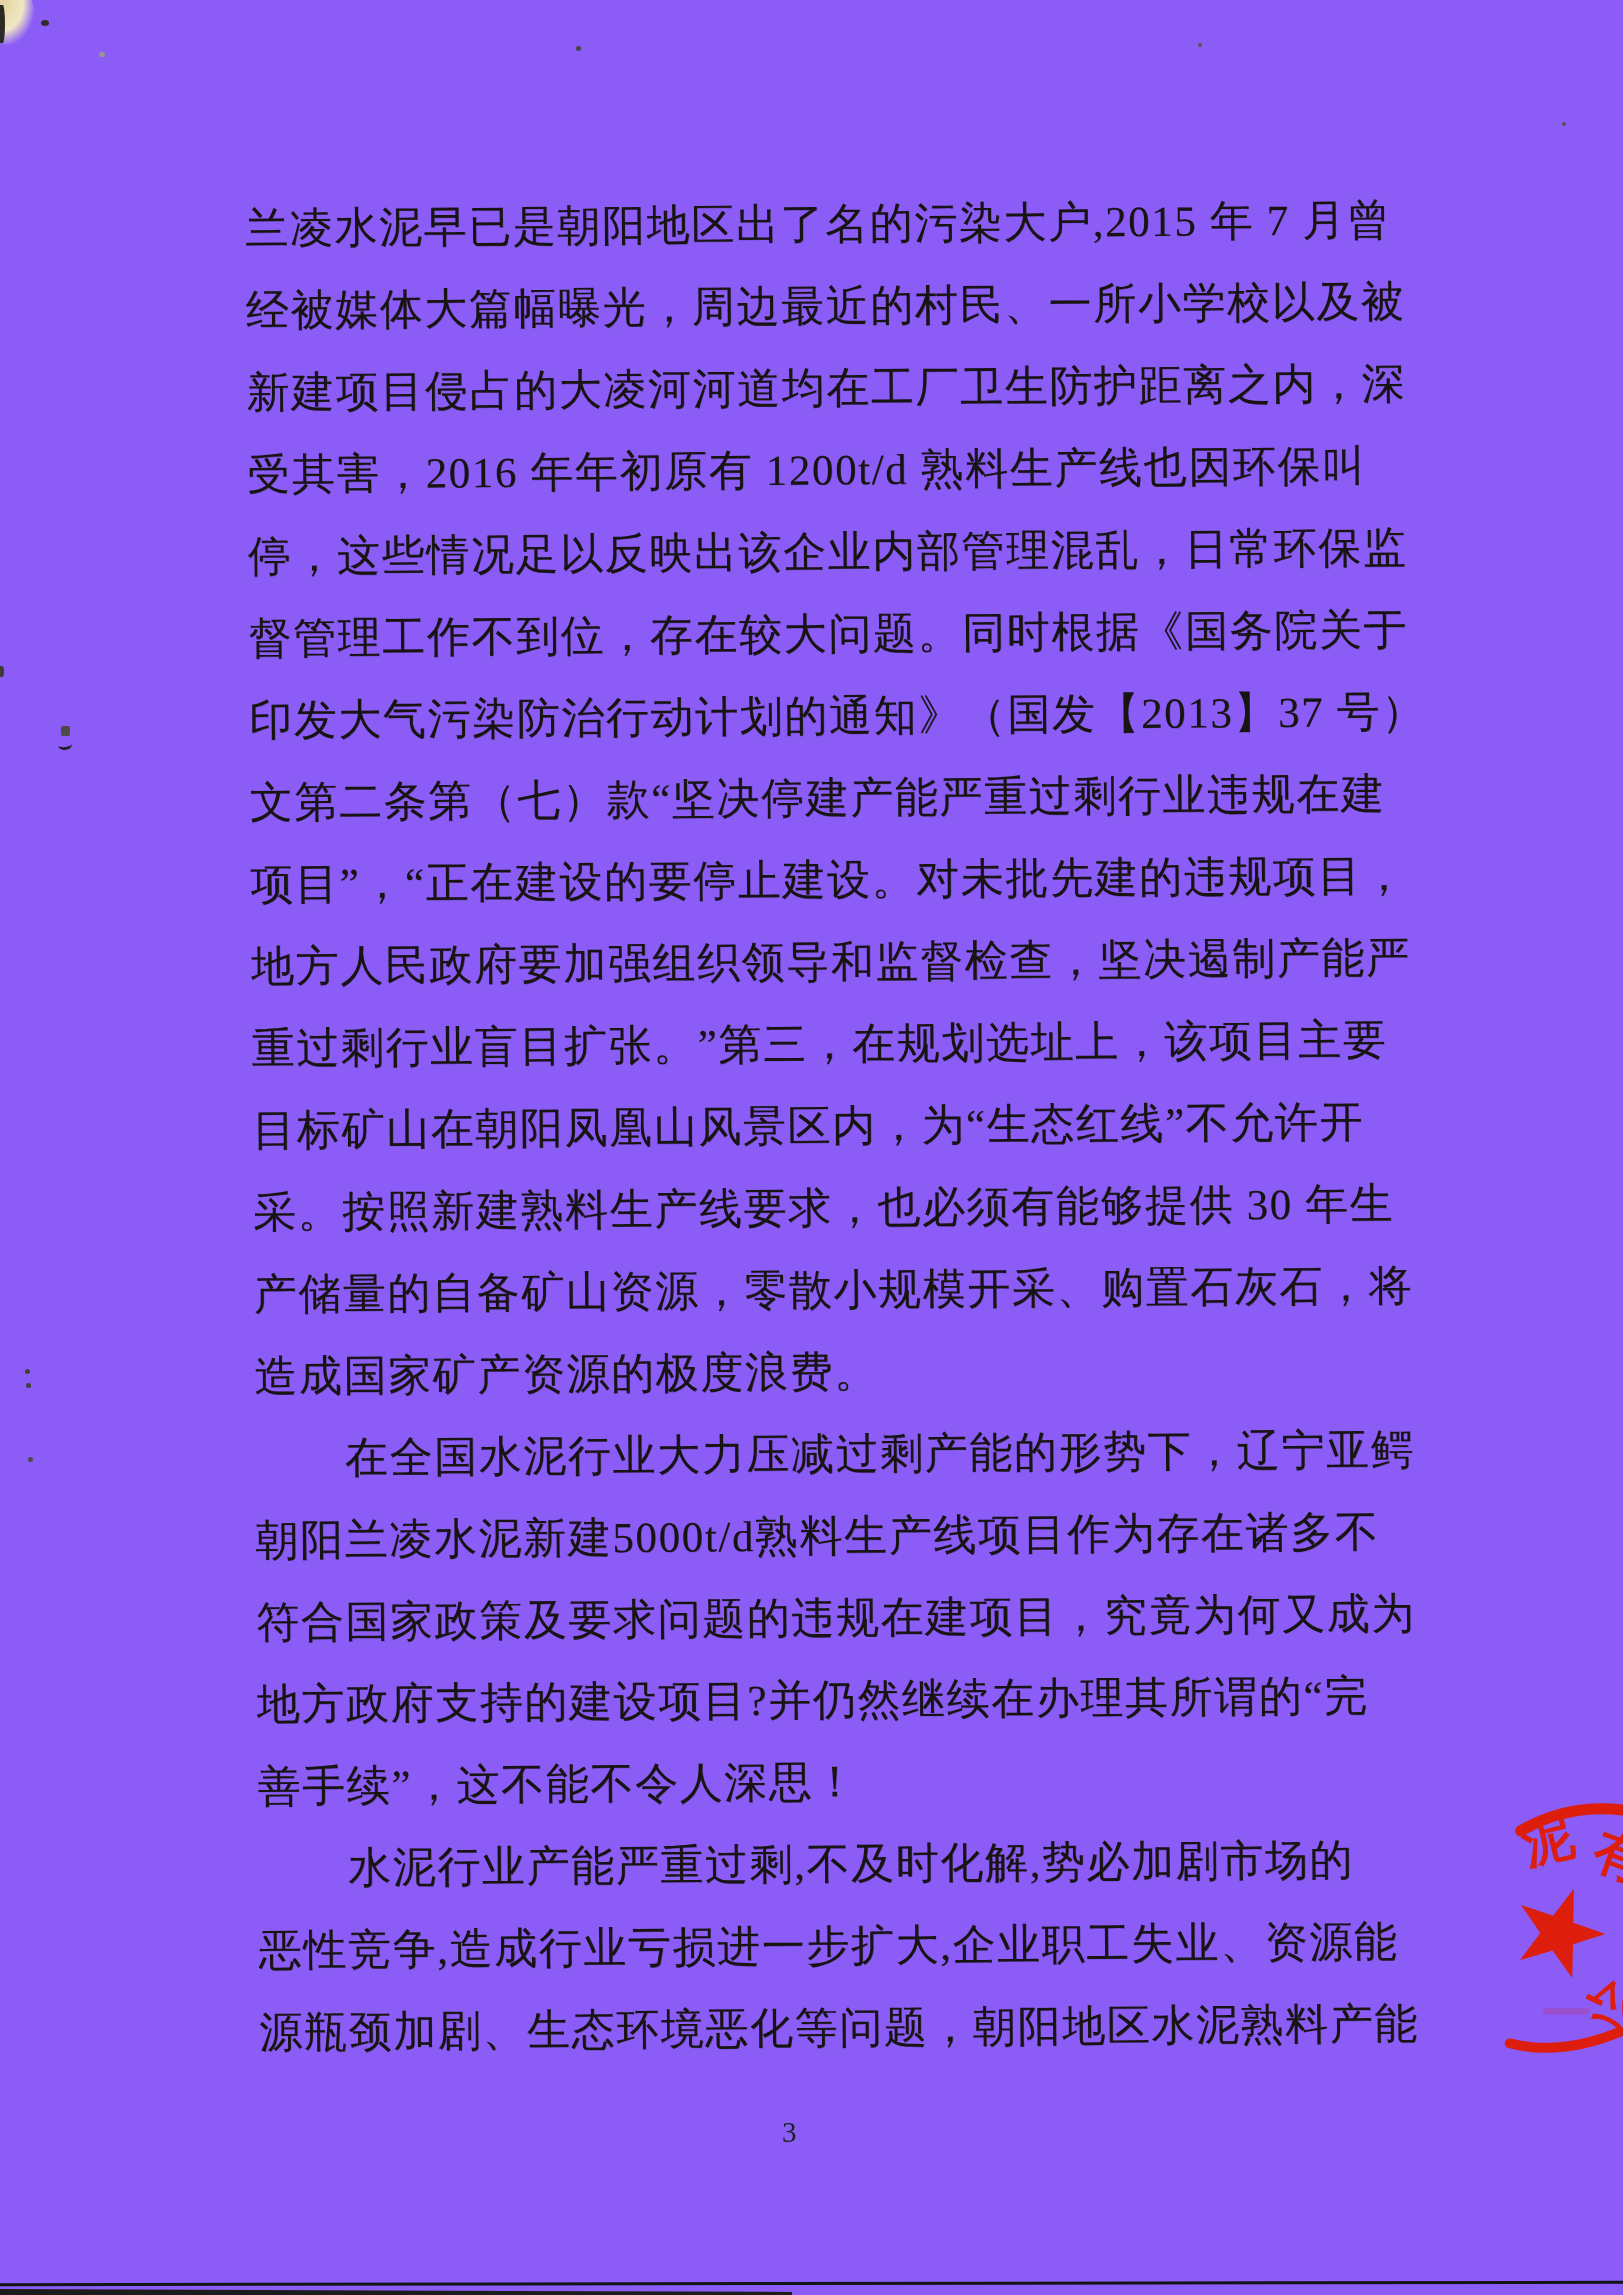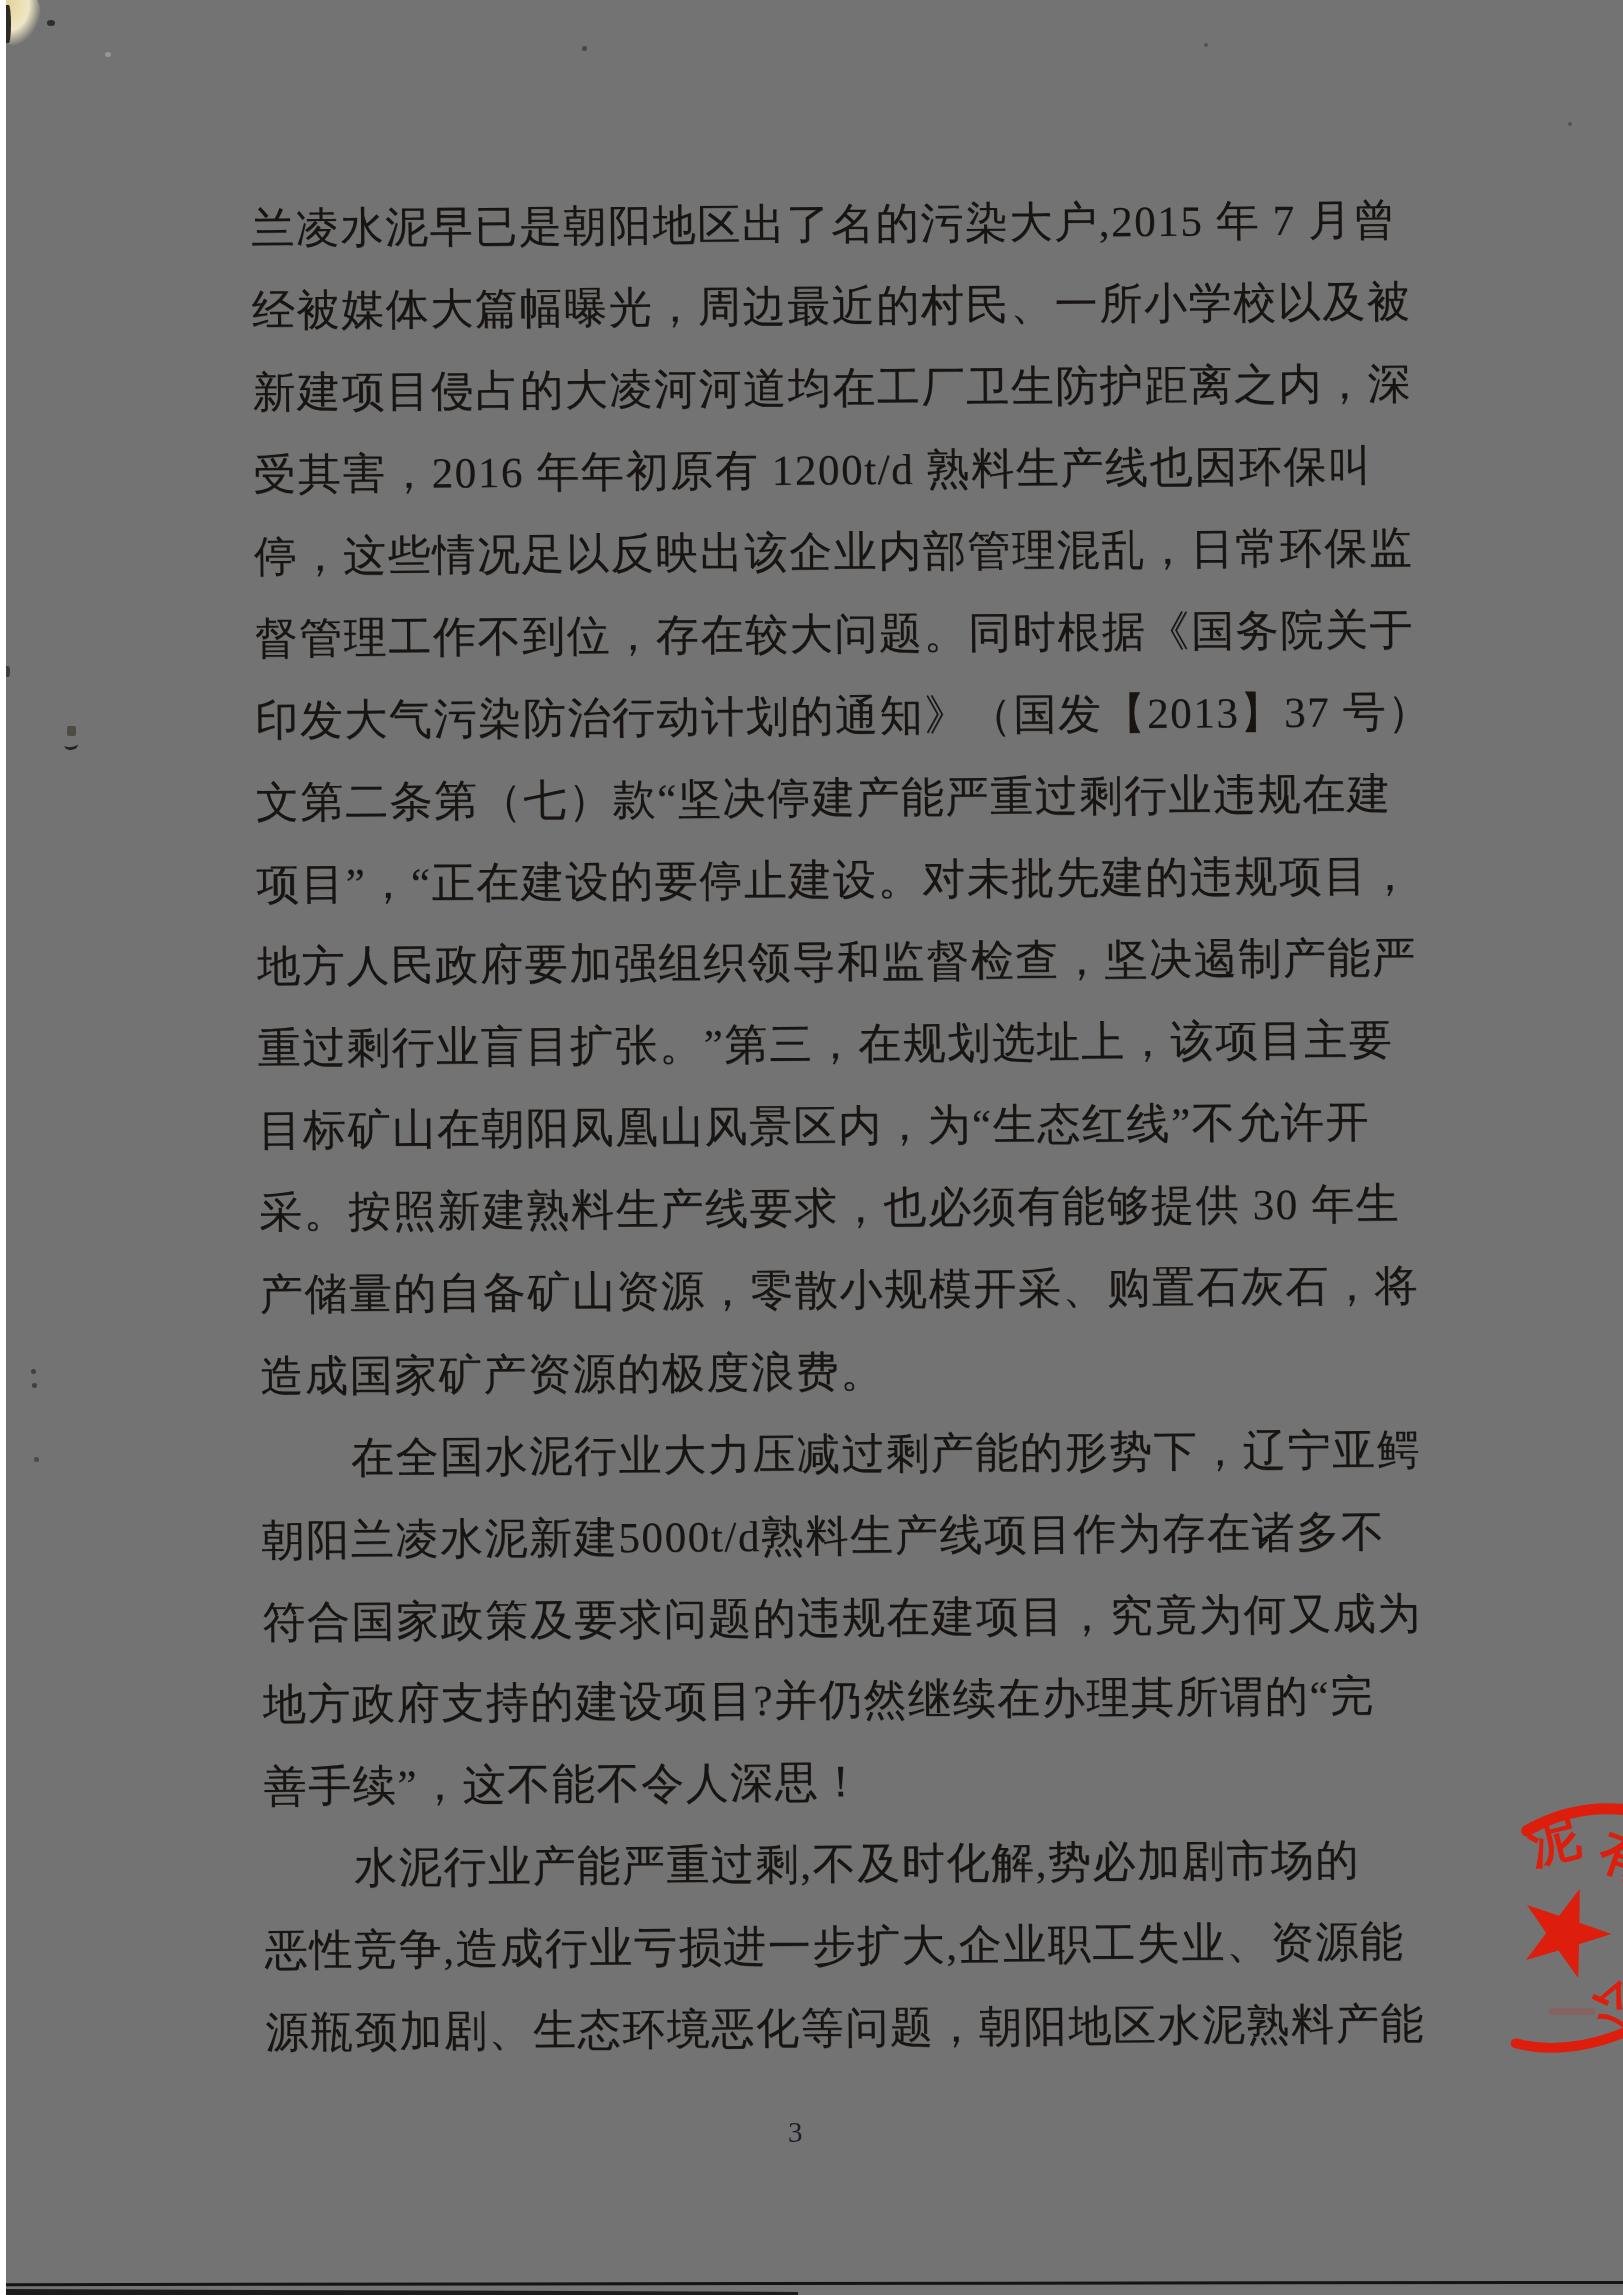--- a/index.html
+++ b/index.html
@@ -5,23 +5,22 @@
   html,body{margin:0;padding:0;}
   body{
     width:1623px;height:2295px;
     background:#ffffff;
     position:relative;
     overflow:hidden;
     font-family:"Liberation Serif","DejaVu Serif",serif;
   }
   .page{
     position:absolute;inset:0;
-    background:#737373;
+    background:#8b5cf6;
     overflow:hidden;
-    margin-left:6px;
   }
   
   .text-block{
     position:absolute;
     left:245px;top:188px;width:1217px;
     transform:rotate(-0.45deg);
     transform-origin:left top;
     color:#171412;
   }
   .line{

